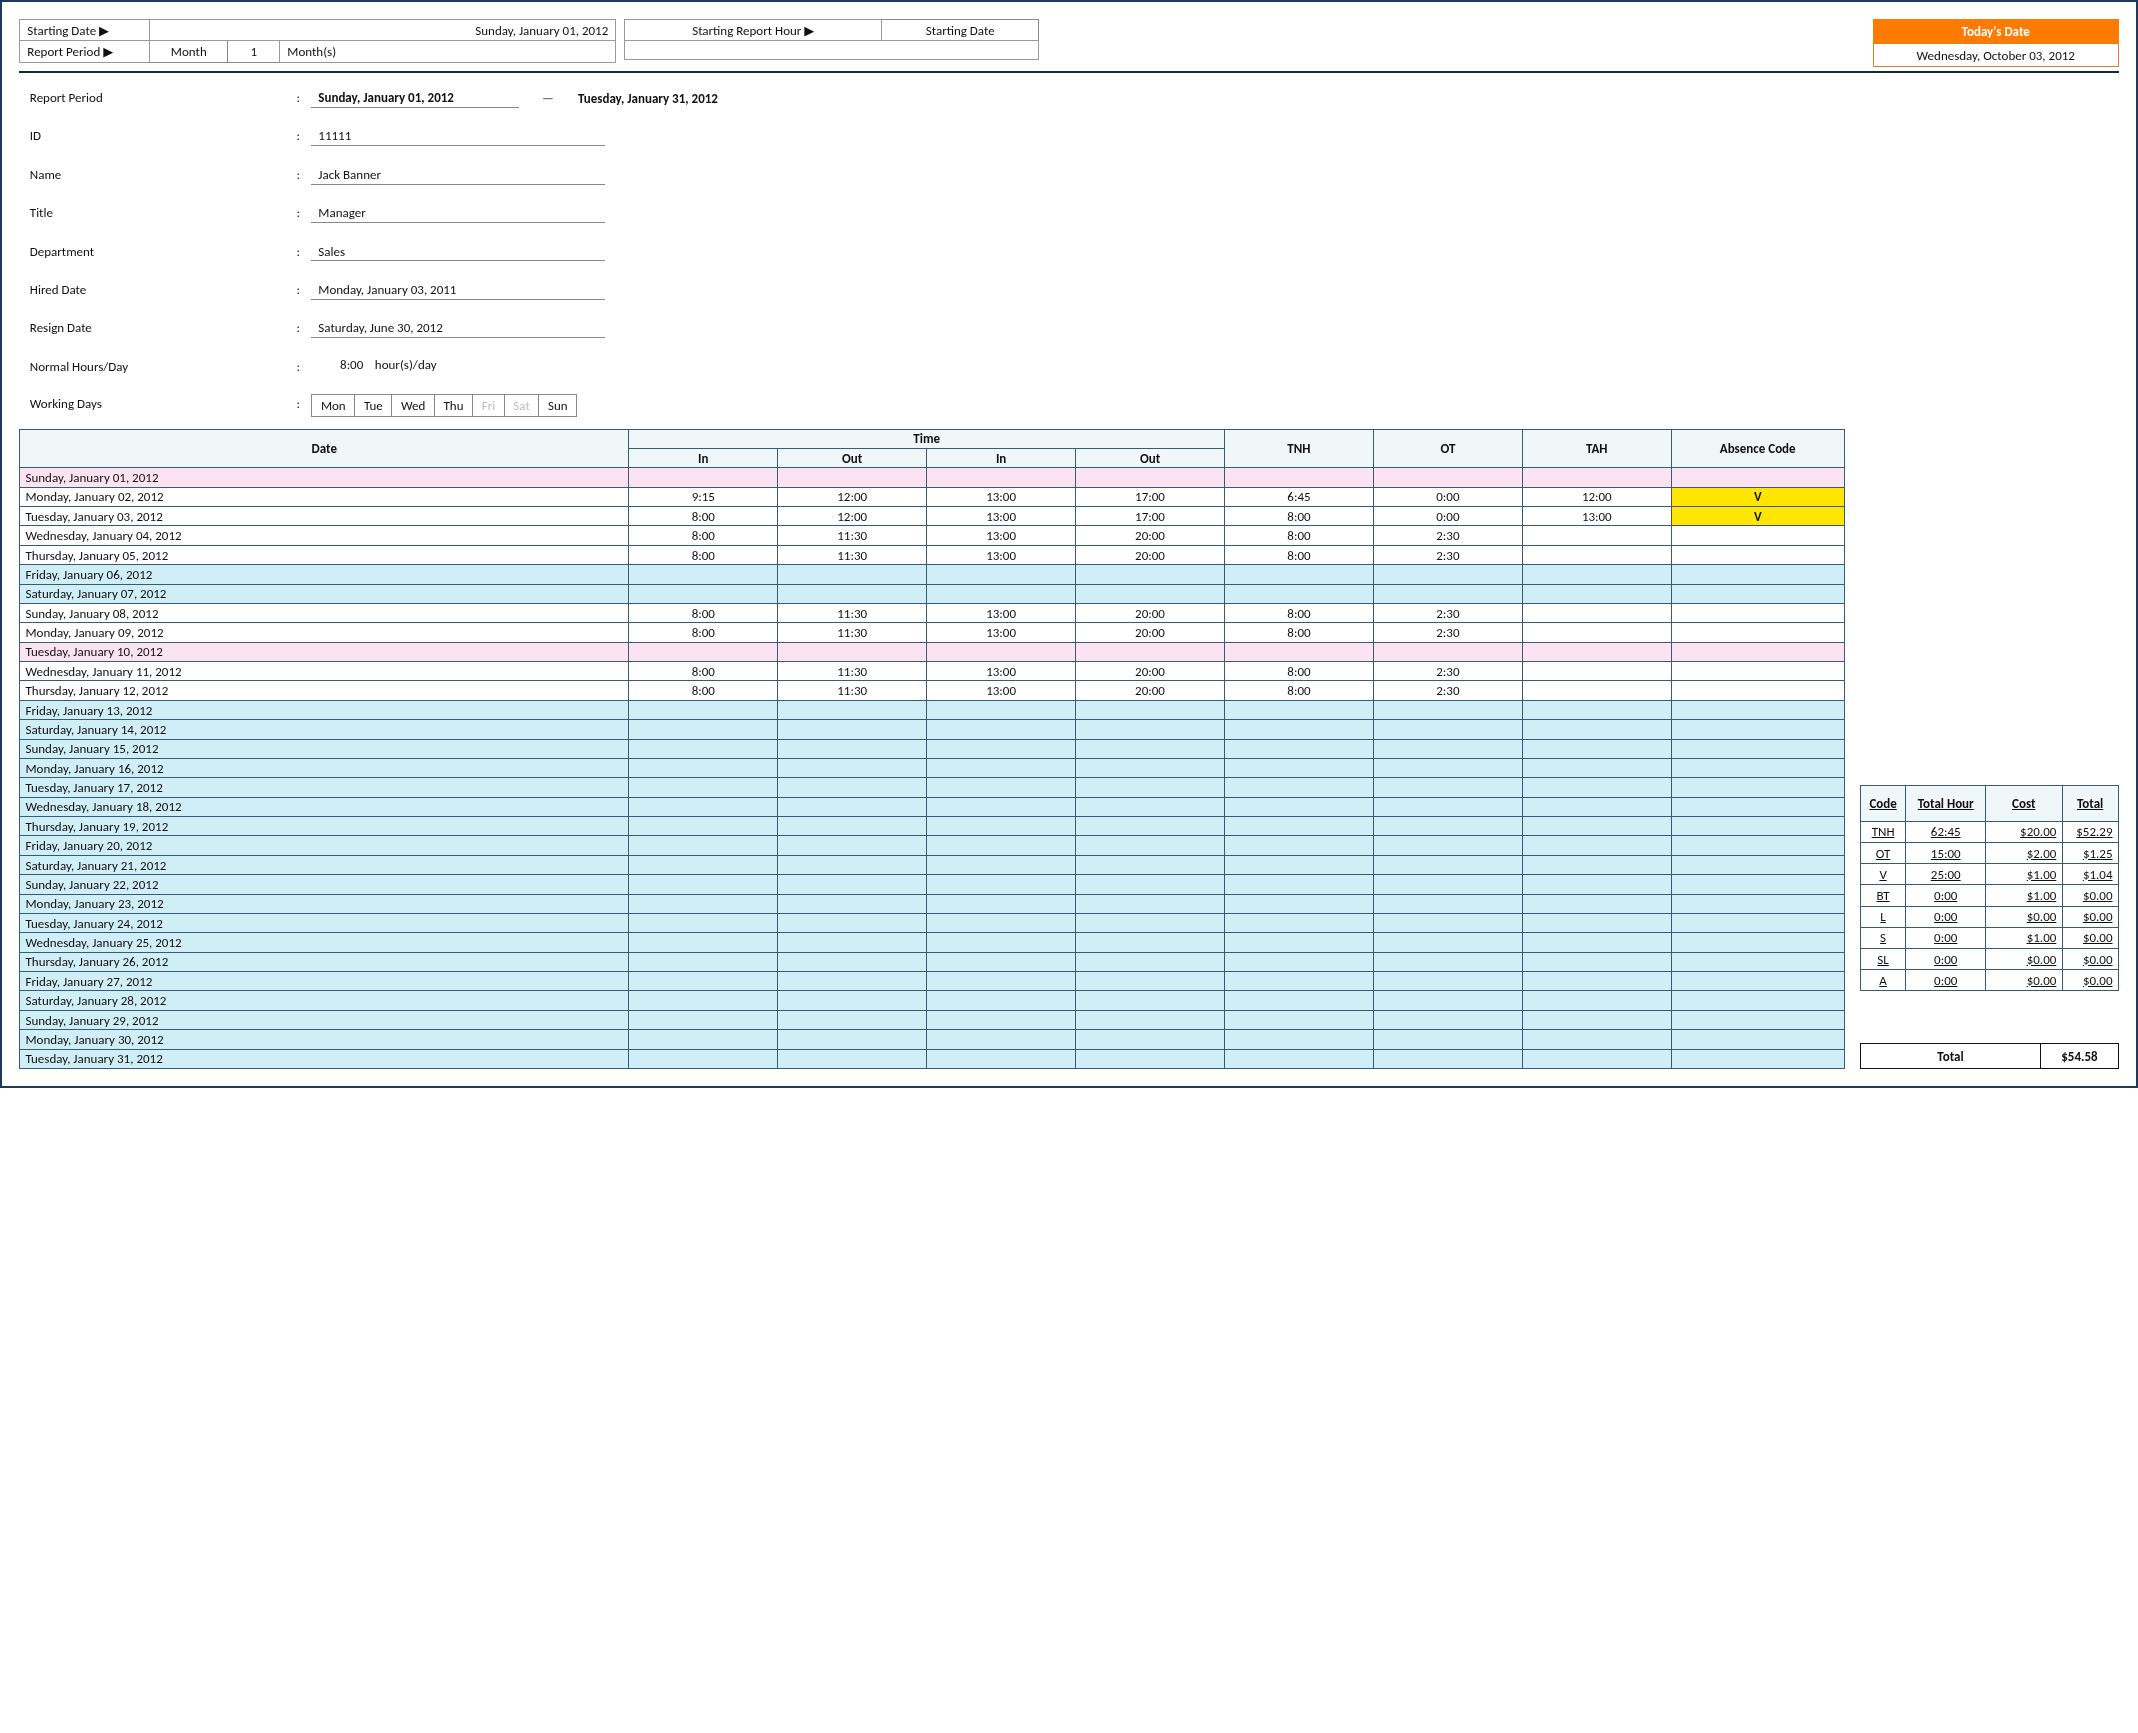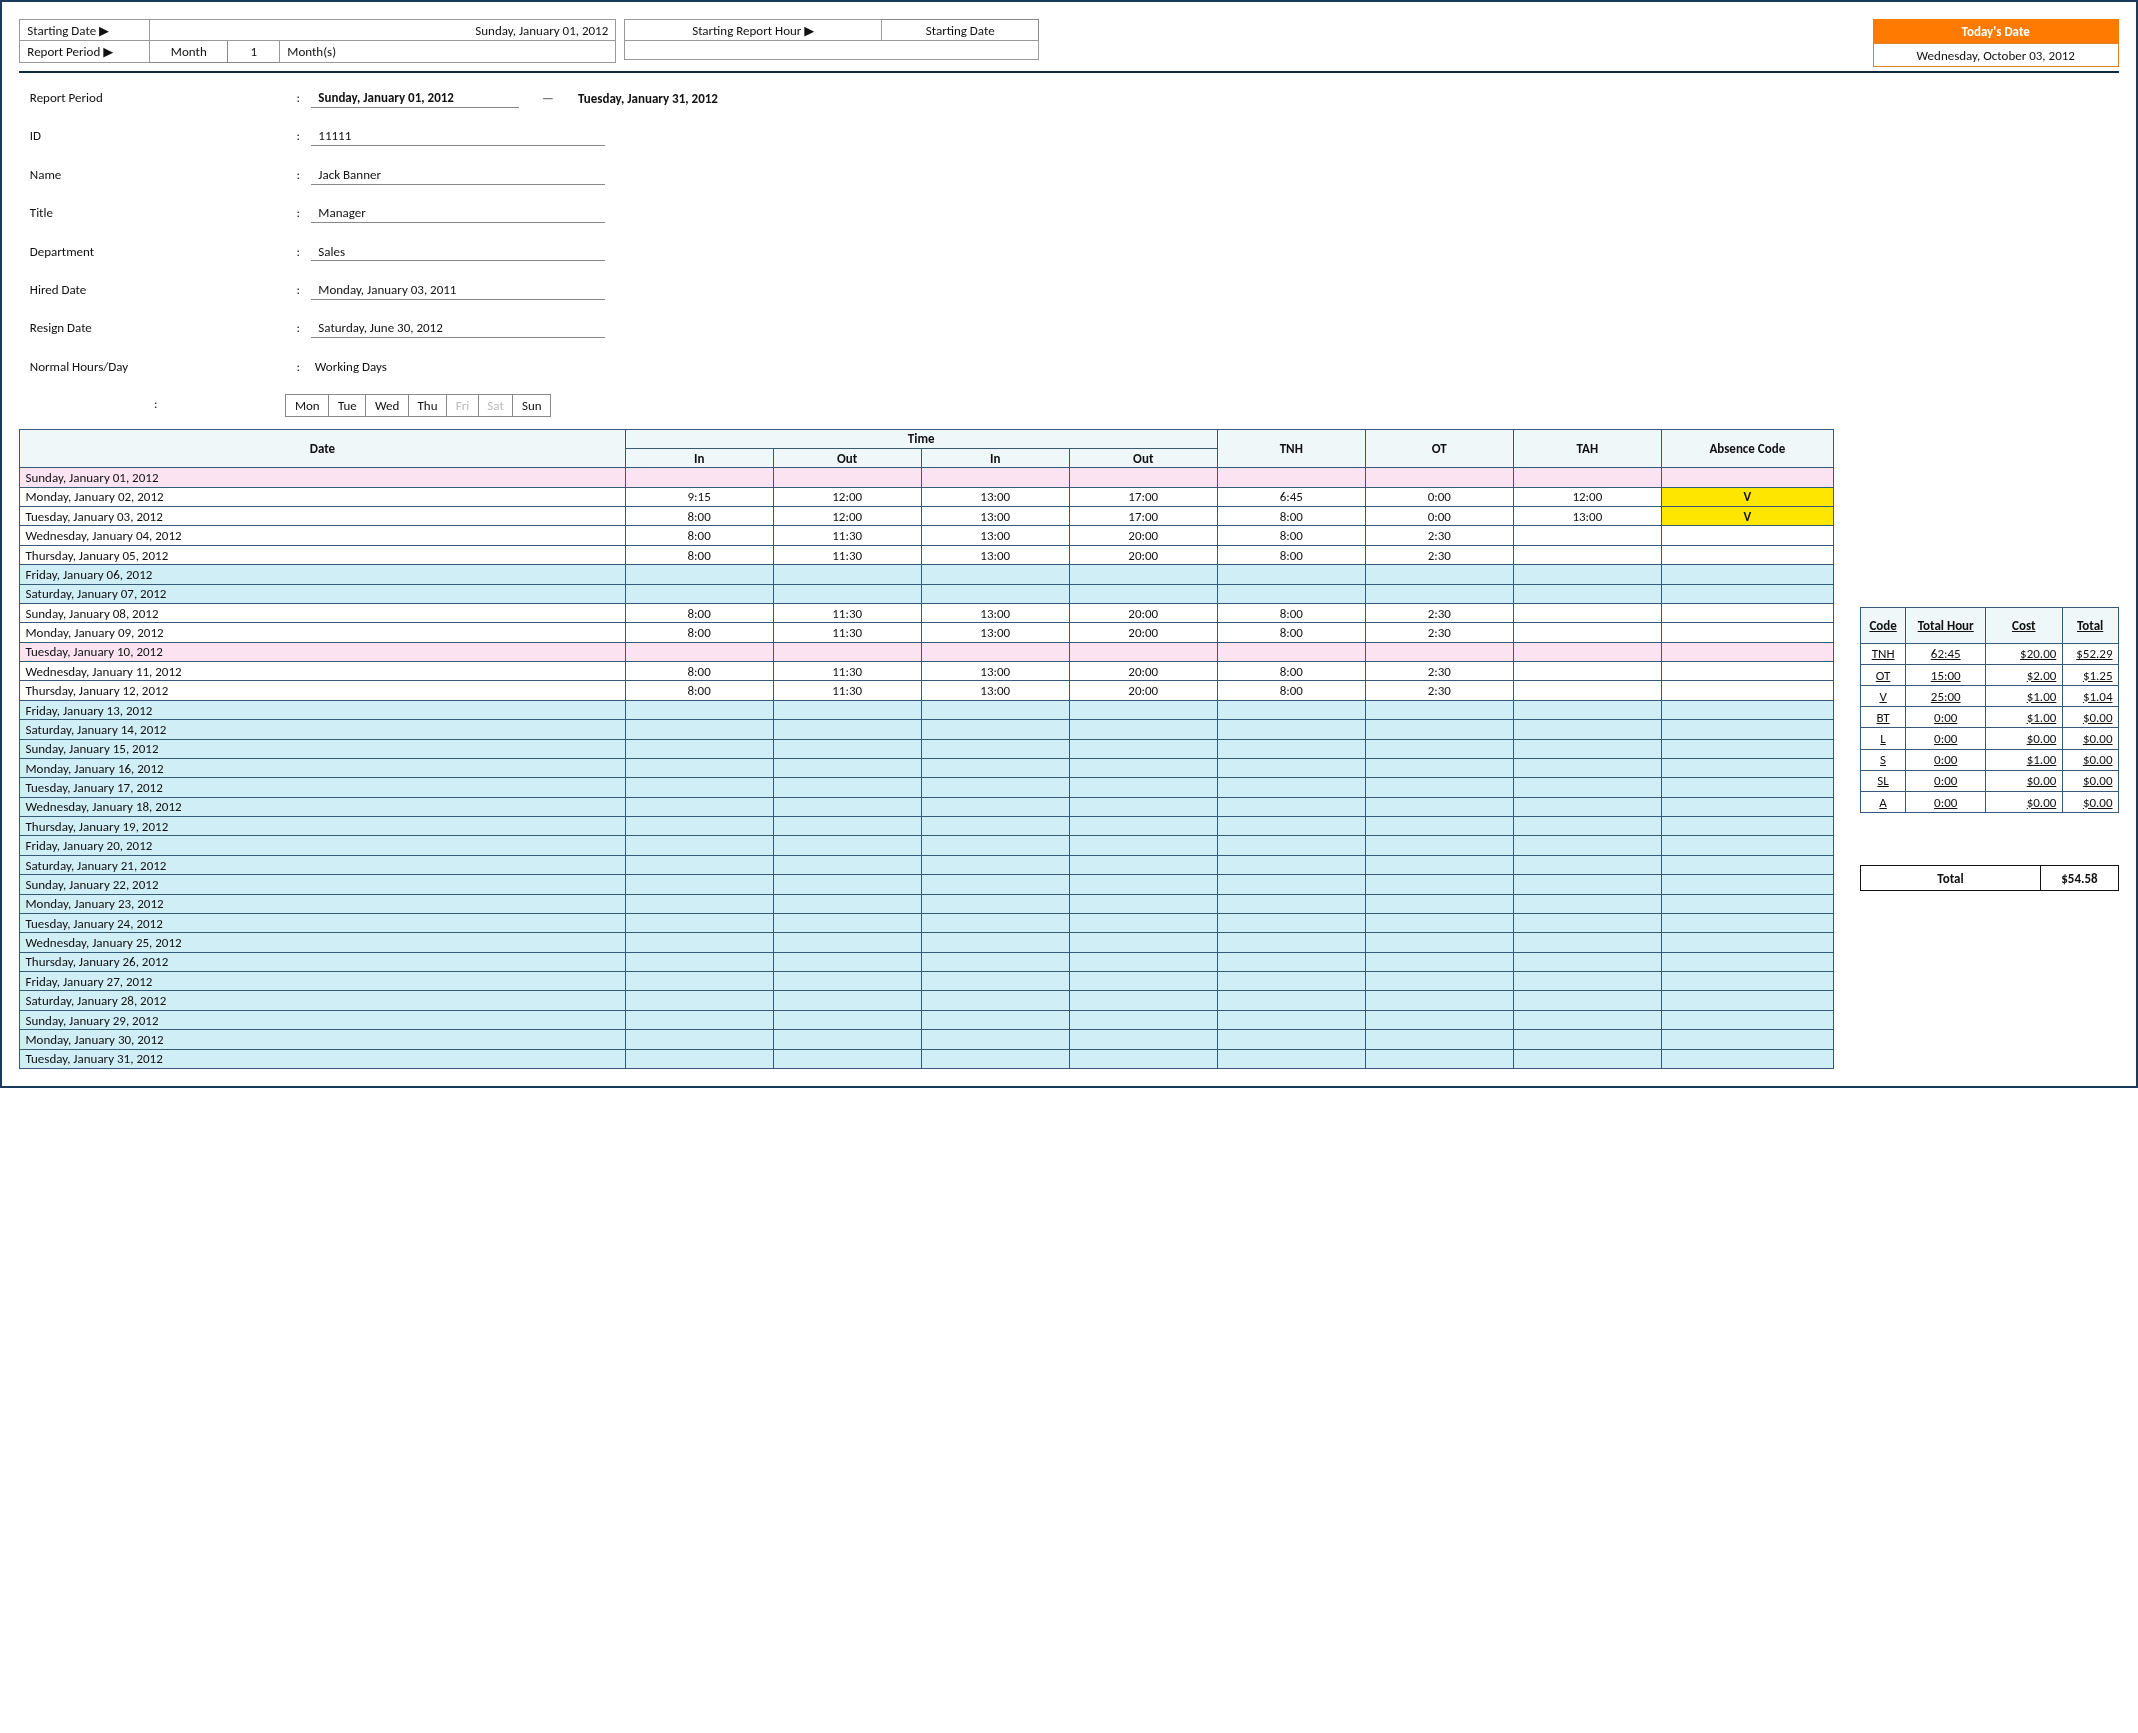--- a/index.html
+++ b/index.html
@@ -25,21 +25,21 @@
   .today-val { text-align: center; padding: 3.5px; border: 0.9px solid #d9822b; }
   hr.top { border: none; border-top: 2.6px solid #102a43; margin: 3.5px 0 15.6px 0; }
   .info-block { display: grid; grid-template-columns: 259px 26px 1fr; row-gap: 19px; padding-left: 7px; margin-bottom: 12px; }
   .info-label { padding: 1.7px 3.5px; }
   .info-colon { text-align: center; padding: 1.7px; }
   .info-val { border-bottom: 0.9px solid #888; padding: 1.7px 7px; display: inline-block; }
   .info-period { display: flex; gap: 8.6px; align-items: center; }
   .info-period .dash { color: #777; font-weight: bold; padding: 0 14px; letter-spacing: 1.7px; }
   .wd-table td { text-align: center; border: 0.9px solid #888; padding: 2.6px 8.6px; }
   .wd-fade { color: #bbb; }
-  .main-flex { display: flex; gap: 26px; align-items: center; }
+  .main-flex { display: flex; gap: 15px; align-items: flex-end; }
   .ts-table { width: 100%; }
   .ts-table th, .ts-table td { border: 0.9px solid #355a7a; padding: 1.7px 5.2px; text-align: center; }
   .ts-table th { background: #eff7f9; font-weight: bold; }
   .ts-table td.date { text-align: left; padding-left: 5.2px; }
   .row-pink td { background: #fce3f2; border-color: #355a7a; }
   .row-blue td { background: #d0eef6; }
   .row-plain td { background: #fff; }
   .abs-v { background: #ffe600 !important; font-weight: bold; }
   .sum-wrap { width: 259px; }
   .sum-table { width: 100%; }
@@ -118,20 +118,24 @@
   <div class="info-label">Hired Date</div>
   <div class="info-colon">:</div>
   <div><span class="info-val" style="width:294px">Monday, January 03, 2011</span></div>
 
   <div class="info-label">Resign Date</div>
   <div class="info-colon">:</div>
   <div><span class="info-val" style="width:294px">Saturday, June 30, 2012</span></div>
 
   <div class="info-label">Normal Hours/Day</div>
   <div class="info-colon">:</div>
+  <div>
+    <span style="display:inline-block;width:52px;text-align:right">8:00</span>
+    <span style="padding-left:8.6px">hour(s)/day</span>
+  </div>
 
   <div class="info-label">Working Days</div>
   <div class="info-colon">:</div>
   <div>
     <table class="wd-table">
         <tbody>
           <tr id="wd-row">
             <td>Mon</td>
             <td>Tue</td>
             <td>Wed</td>

